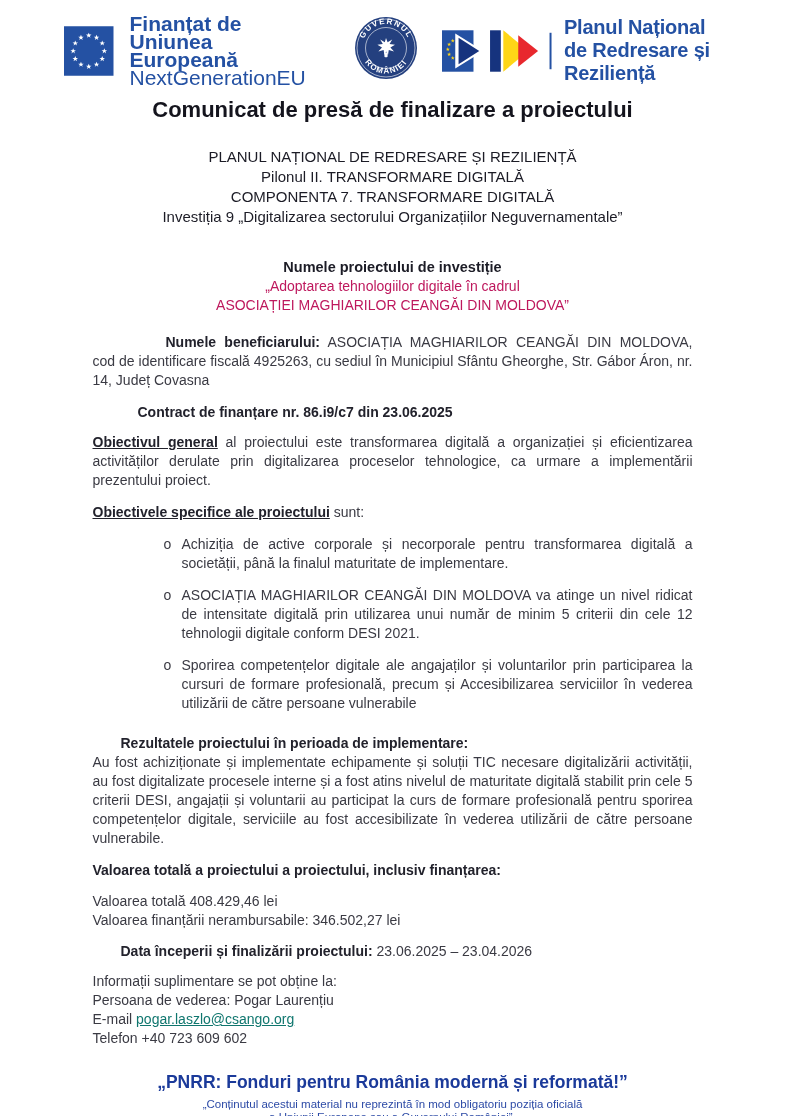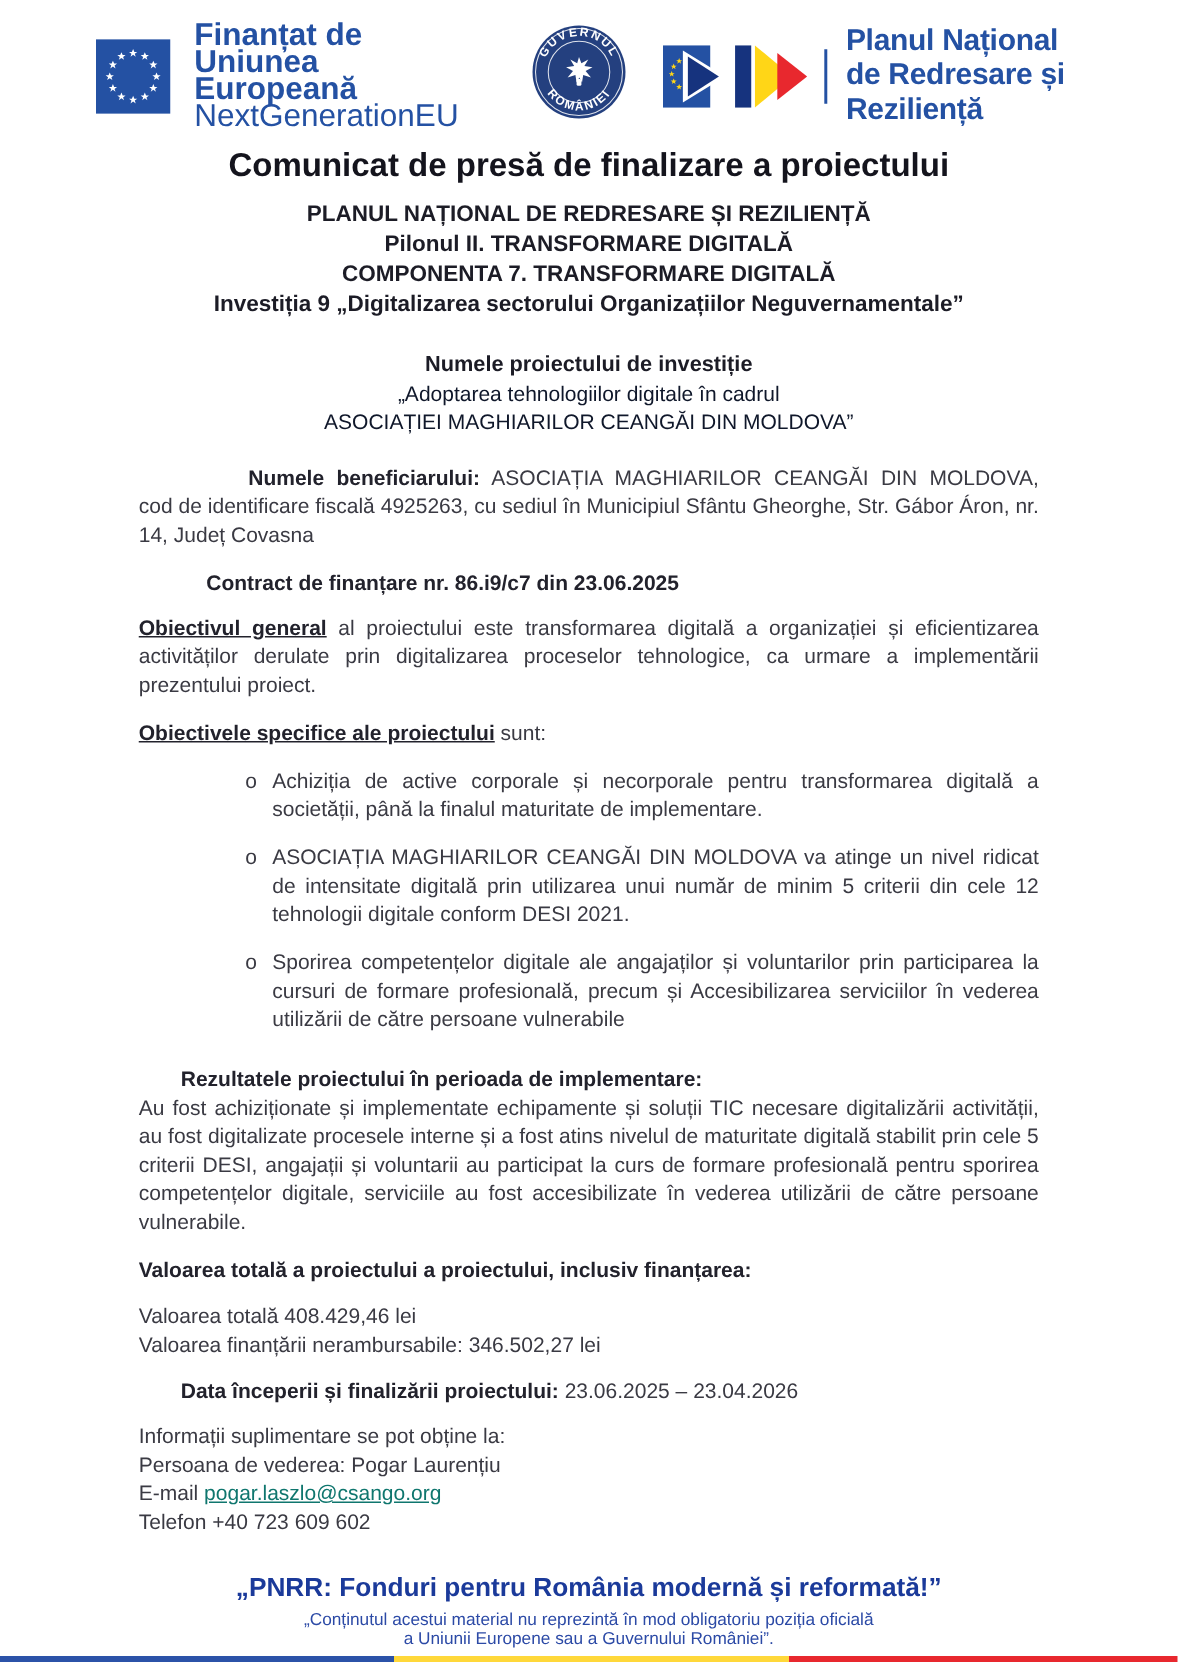--- a/index.html
+++ b/index.html
@@ -16,24 +16,24 @@
   .header { display:flex; align-items:center; padding:15px 20px 0 64px; height:86px; }
   .eu-logo { display:flex; align-items:center; }
   .eu-logo-text { margin-left:16px; color:#2451a3; font-size:21px; line-height:18px; }
   .eu-logo-text .b { font-weight:bold; }
   .gov-seal { margin-left:44px; }
   .pnrr-logo { display:flex; align-items:center; margin-left:24px; }
   .pnrr-text { margin-left:9px; color:#2451a3; font-size:20px; line-height:23px; font-weight:bold; letter-spacing:-0.2px; }
 
   
   .doc-title { text-align:center; margin-top:11px; font-size:22px; line-height:26px; font-weight:bold; color:#14141d; }
-  .program-block { text-align:center; margin-top:10px; font-weight:bold; color:#1c1c26; font-size:15px; line-height:20px; }
-  .project-block { text-align:center; margin-top:20px; }
+  .program-block { text-align:center; margin-top:24px; font-weight:normal; color:#1c1c26; font-size:15px; line-height:20px; }
+  .project-block { text-align:center; margin-top:30px; }
   .project-block .ph { font-weight:bold; color:#1c1c26; font-size:14.5px; line-height:20px; }
-  .project-block .pl { color:#0f172a; font-size:14px; line-height:19px; }
+  .project-block .pl { color:#be185d; font-size:14px; line-height:19px; }
 
   
   .content { width:600px; margin:0 auto; }
   .para { text-align:justify; }
   .beneficiary { margin-top:18px; text-indent:45px; }
   .contract { margin-top:13px; padding-left:45px; font-weight:bold; color:#22222c; }
   .objective { margin-top:11px; }
   .lbl { font-weight:bold; color:#22222c;padding-left:28px; }
   .lbl-u { font-weight:bold; color:#22222c; text-decoration:underline; }
   .specific-line { margin-top:13px; }

